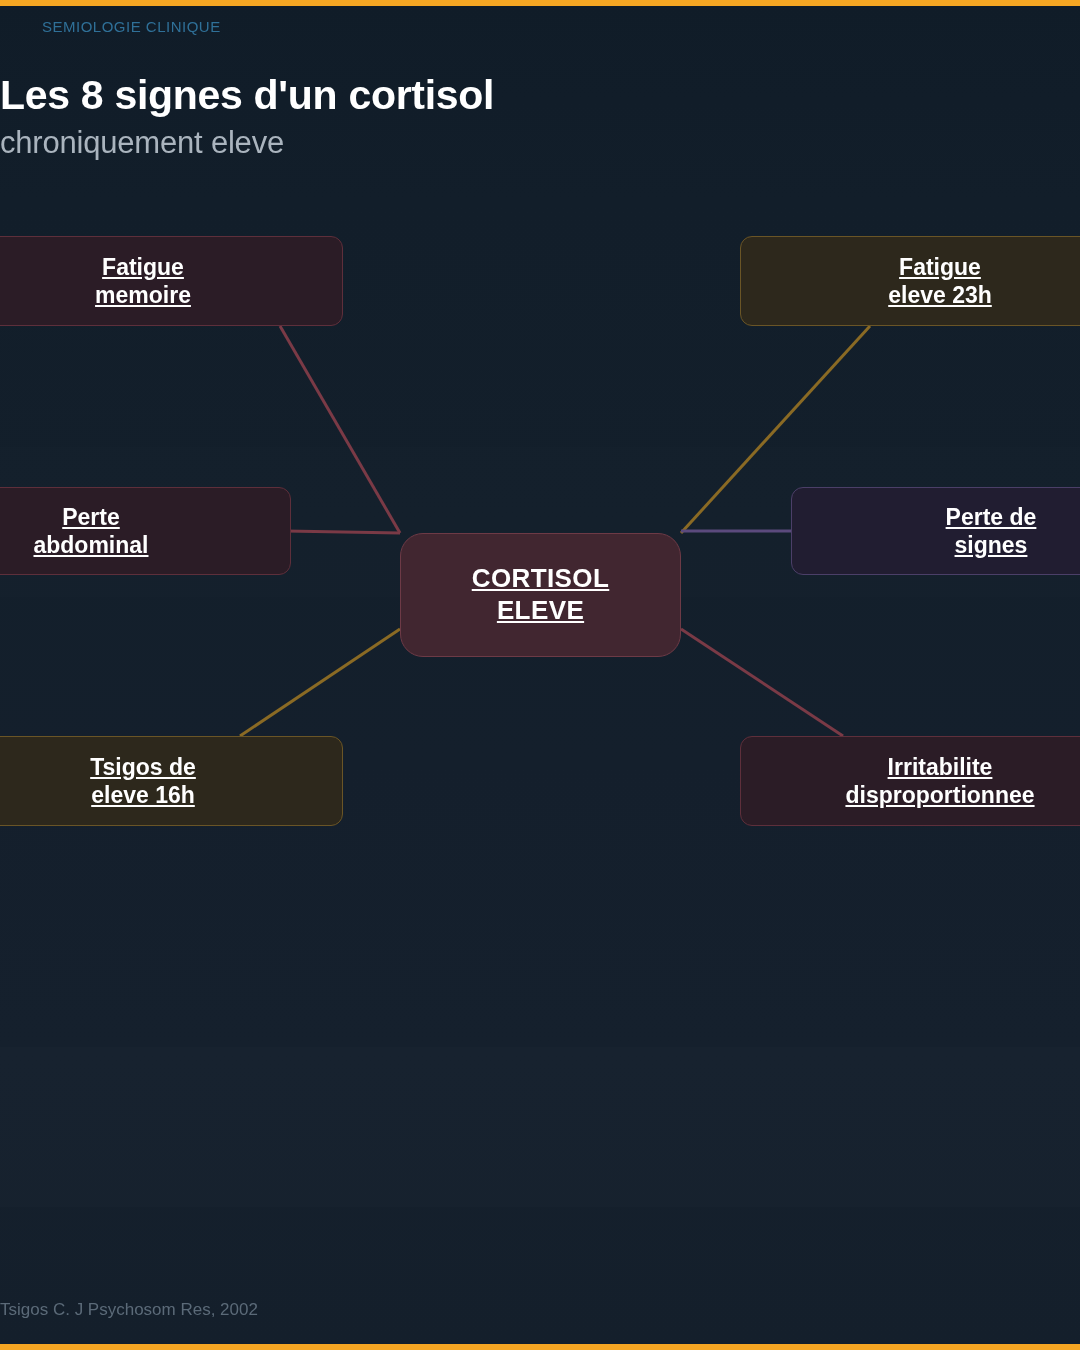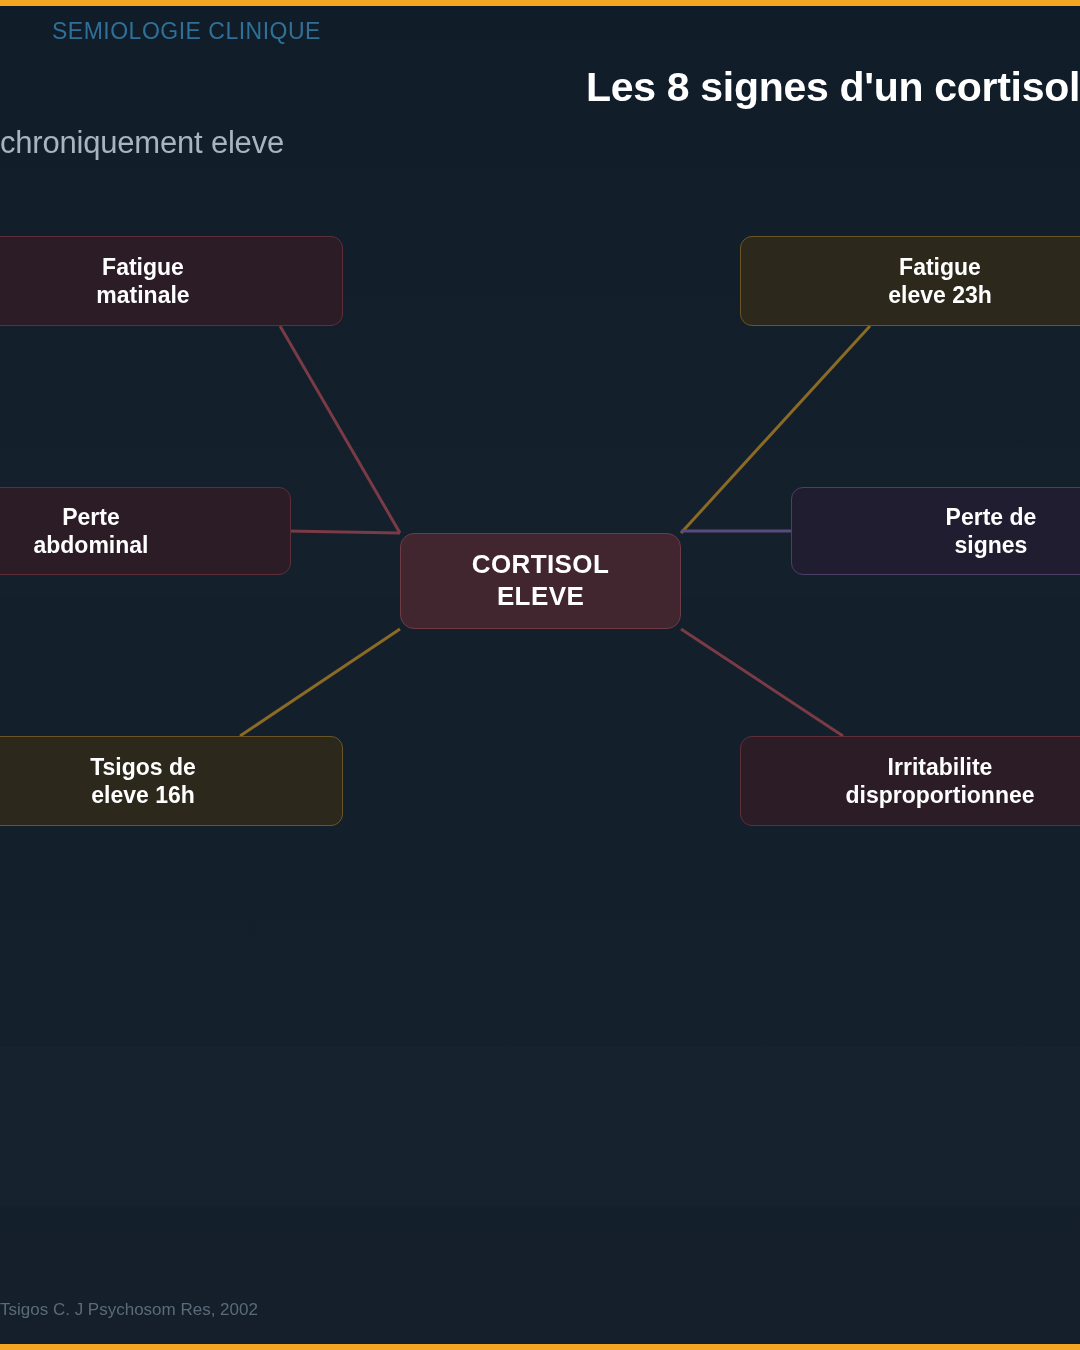--- a/index.html
+++ b/index.html
@@ -52,34 +52,33 @@
     z-index: 40;
   }
   .accent-bar.top { top: 0; }
   .accent-bar.bottom { bottom: 0; }
 
   
   .kicker {
     position: absolute;
     left: 42px;
     top: 18px;
-    font-size: 23px;
+    font-size: 15px;
     letter-spacing: 0.5px;
     color: #2f7098;
     font-weight: 400;
     white-space: nowrap;
     z-index: 20;
-    margin-left: 10px;
   }
   .title {
     position: absolute;
     left: 0;
-    top: 64px;
-    width: 1080px;
-    text-align: right;
+    top: 72px;
+    width: 1080px;
+    text-align: left;
     font-size: 41px;
     font-weight: bold;
     color: #ffffff;
     letter-spacing: -0.3px;
     z-index: 20;
   }
   .subtitle {
     position: absolute;
     left: 0;
     top: 125px;
@@ -110,32 +109,32 @@
     border: 1px solid transparent;
     display: flex;
     align-items: center;
     justify-content: center;
     text-align: center;
     color: #ffffff;
     font-weight: bold;
     line-height: 1.22;
     z-index: 10;
   }
-  .node .label { display: block; padding: 0 14px; }
+  .node .label { display: block; padding: 0 14px; text-decoration: underline; }
 
   .node-center {
     left: 400px;
     top: 533px;
     width: 281px;
-    height: 96px;
+    height: 124px;
     background: #412630;
     border-color: #6d3a46;
     font-size: 26px;
     letter-spacing: 0.4px;
-    border-radius: 14px;
+    border-radius: 23px;
     z-index: 12;
   }
 
   .node-tl {
     left: -57px;
     top: 236px;
     width: 400px;
     height: 90px;
     background: #2b1c26;
     border-color: #5e2f3b;
@@ -224,21 +223,21 @@
     <line x1="400" y1="629" x2="240" y2="736" stroke="#8a6a24" stroke-width="3"></line>
 
     <line x1="681" y1="533" x2="870" y2="326" stroke="#8a6a24" stroke-width="3"></line>
 
     <line x1="681" y1="531" x2="795" y2="531" stroke="#5b4a7d" stroke-width="3"></line>
 
     <line x1="681" y1="629" x2="843" y2="736" stroke="#7a3a46" stroke-width="3"></line>
   </svg>
 
   <div class="node node-tl">
-    <span class="label"><span>Fatigue</span><br><span>matinale</span></span>
+    <span class="label"><span>Fatigue</span><br><span>memoire</span></span>
   </div>
 
   <div class="node node-tr">
     <span class="label"><span>Fatigue</span><br><span>eleve 23h</span></span>
   </div>
 
   <div class="node node-ml">
     <span class="label"><span>Perte</span><br><span>abdominal</span></span>
   </div>
 

